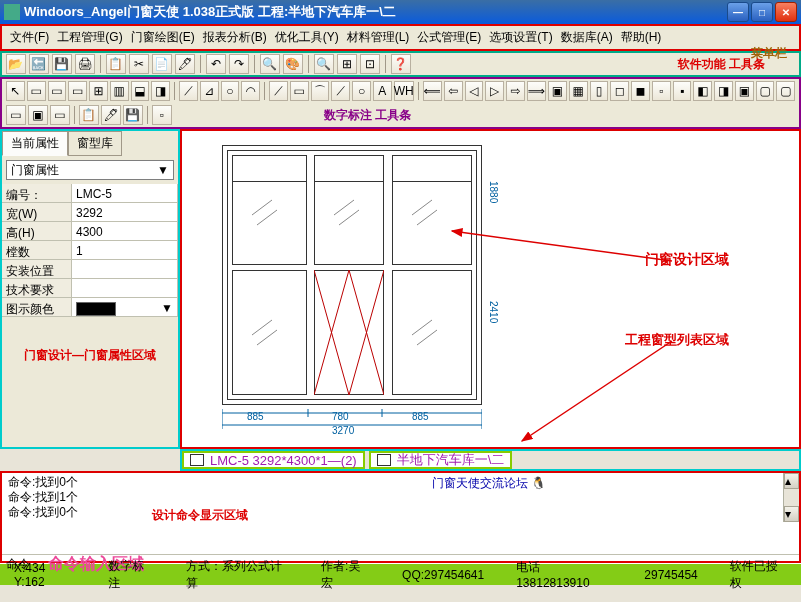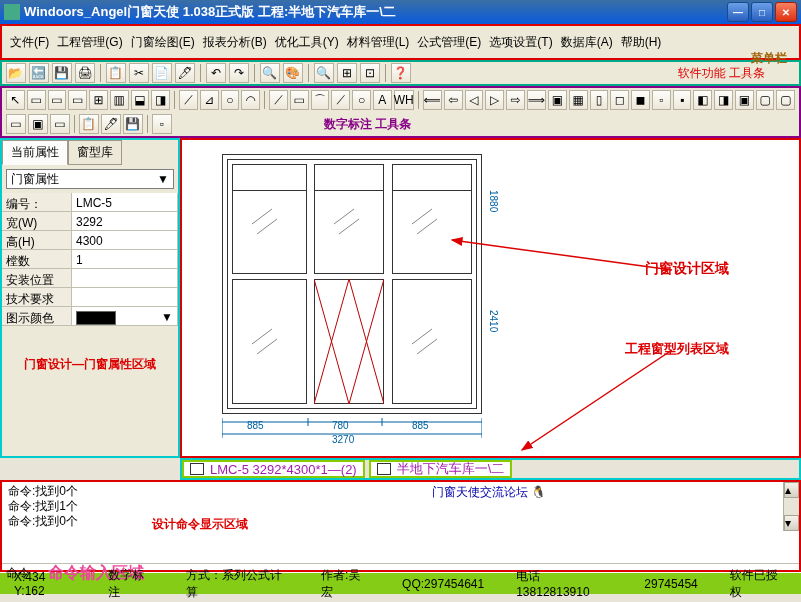--- a/index.html
+++ b/index.html
@@ -5,28 +5,28 @@
 * { margin: 0; padding: 0; box-sizing: border-box; font-family: "SimSun", Arial, sans-serif; }
 body { width: 801px; height: 602px; background: #e8e4d8; font-size: 12px; overflow: hidden; }
 
 .titlebar { height: 24px; background: linear-gradient(#3a6ea5 0%, #0a5bdc 100%); display: flex; align-items: center; padding: 0 4px; color: #fff; font-size: 13px; }
 .titlebar-icon { width: 16px; height: 16px; background: #4a8; margin-right: 4px; }
 .titlebar-text { flex: 1; font-weight: bold; }
 .titlebar-btns { display: flex; gap: 2px; }
 .titlebar-btn { width: 22px; height: 20px; background: linear-gradient(#6aa0e8, #2960c0); border: 1px solid #1a4a8a; border-radius: 3px; display: flex; align-items: center; justify-content: center; color: #fff; font-size: 10px; font-weight: bold; }
 .titlebar-btn.close { background: linear-gradient(#f88060, #e03010); border-color: #a02000; }
 
-.menubar { height: 36px; background: #ece9d8; border: 2px solid #d00; display: flex; align-items: center; padding: 0 4px; font-size: 12px; }
+.menubar { height: 27px; background: #ece9d8; border: 2px solid #d00; display: flex; align-items: center; padding: 0 4px; font-size: 12px; }
 .menubar-item { padding: 1px 4px; cursor: pointer; }
 .menubar-label { color: #a16207; margin-left: auto; padding-right: 8px; font-weight: bold; margin-top: 32px; }
 
 .toolbar1 { height: 26px; background: #ece9d8; border: 2px solid #0a8; display: flex; align-items: center; padding: 2px 4px; gap: 3px; }
 .tb-btn { width: 20px; height: 20px; border: 1px solid #b8b0a0; background: linear-gradient(#fdfdfa, #ece7d8); display: flex; align-items: center; justify-content: center; font-size: 12px; cursor: pointer; }
 .tb-sep { width: 1px; height: 18px; background: #a09888; margin: 0 2px; }
-.toolbar1-label { margin-left: auto; color: #d00; padding-right: 30px; font-weight: normal; }
+.toolbar1-label { margin-left: auto; color: #d00; padding-right: 30px; font-weight: bold; }
 
 .toolbar2 { height: 52px; border: 2px solid #808; background: #ece9d8; }
 .toolbar2-row { height: 24px; display: flex; align-items: center; padding: 2px 4px; gap: 2px; }
 .toolbar2-label { margin-left: 150px; color: #808; font-weight: bold; }
 
 .mid { display: flex; height: 320px; }
 .left-panel { width: 180px; border: 2px solid #0cc; background: #ece9d8; display: flex; flex-direction: column; }
 .tabs { display: flex; }
 .tab { padding: 3px 8px; border: 1px solid #a09888; background: #ece9d8; font-size: 12px; cursor: pointer; }
 .tab.active { background: #fcfcfa; border-bottom-color: #fcfcfa; }

